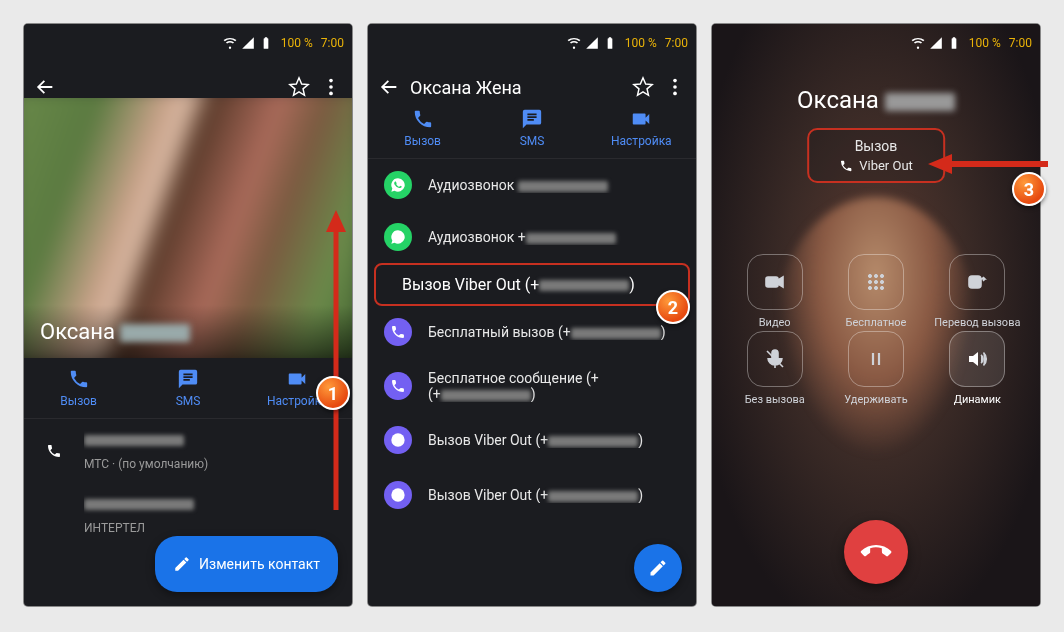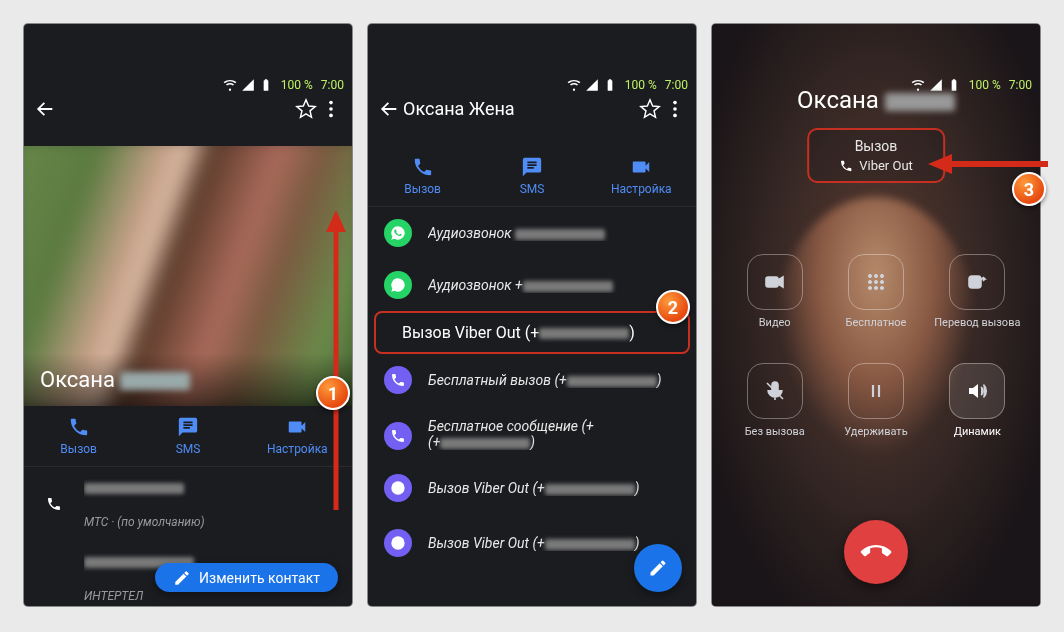--- a/index.html
+++ b/index.html
@@ -24,37 +24,36 @@
   .phone1 { left: 24px; top: 24px; }
   .phone2 { left: 368px; top: 24px; }
   .phone3 { left: 712px; top: 24px; }
 
   
   .statusbar {
     height: 26px;
     background: #1b1c20;
     display: flex;
     justify-content: flex-end;
-    align-items: center;
+    align-items: flex-end;
     gap: 4px;
     padding: 0 8px;
     font-size: 12px;
-    color: #bef264;
-    margin-top: 48px;
+    color: #eab308;
   }
   .statusbar svg { width: 14px; height: 14px; fill: #fff; }
   .statusbar .label { margin-left: 4px; }
 
   
   .toolbar {
     height: 48px;
     display: flex;
-    align-items: flex-start;
+    align-items: flex-end;
     padding: 0 10px;
-    gap: 3px;
+    gap: 10px;
   }
   .toolbar .title { flex: 1; font-size: 18px; font-weight: 400; }
   .toolbar svg { width: 22px; height: 22px; fill: #fff; }
 
   
   .contact-photo {
     height: 260px;
     position: relative;
     background:
       linear-gradient(110deg,#6a8a4a 0%,#5a7a40 20%,#c9a28a 35%,#d9b9a3 40%,#5a3a2a 45%,#aa6a5a 60%,#7a5a40 70%,#6a8a4a 85%,#3a5a2a 100%);
@@ -85,44 +84,43 @@
   .action-tab svg { width:22px; height:22px; fill:#4f8cf5; display:block; margin:0 auto 4px; }
 
   
   .row {
     display:flex;
     align-items:center;
     padding: 12px 16px;
     gap: 16px;
     font-size: 14px;
     min-height: 50px;
-    font-style: italic;
   }
   .row .ico { width:28px; height:28px; border-radius:50%; display:flex; align-items:center; justify-content:center; flex-shrink:0;}
   .row .ico svg { width:16px; height:16px; fill:#fff; }
   .ico-wa { background:#25d366; }
   .ico-vb { background:#7360f2; }
   .ico-plain { background:transparent; }
   .ico-plain svg { fill:#aaa; width:22px; height:22px; }
   .row .txt { flex:1; color:#e8e8e8; white-space:nowrap; overflow:hidden; }
-  .row .sub { color:#9a9a9a; font-size:12px; margin-top:20px; }
+  .row .sub { color:#9a9a9a; font-size:12px; margin-top:10px; }
   .num-blur { display:inline-block; width:90px; height:11px; background:#7a7a7a; filter:blur(2px); vertical-align:middle; border-radius:2px;}
 
   .highlight-box {
     border:2px solid #c73020;
     border-radius:8px;
     margin: 0 6px;
     padding: 10px 10px;
   }
 
   
   .fab-edit {
     position:absolute;
     right:14px; bottom:14px;
-    height:29px;
+    height:56px;
     background:#1a73e8;
     border-radius:22px;
     display:flex; align-items:center;
     padding: 0 18px;
     gap:8px;
     font-size:14px;
     box-shadow:0 3px 8px rgba(0,0,0,.4);
   }
   .fab-edit svg { width:18px; height:18px; fill:#fff; }
   .fab-round {
@@ -157,21 +155,21 @@
     text-align:center;
     background:rgba(20,20,22,.25);
   }
   .call-status-box .s1 { font-size:14px; color:#e8e8e8; }
   .call-status-box .s2 { font-size:13px; color:#e8e8e8; margin-top:4px; display:flex; align-items:center; justify-content:center; gap:6px;}
   .call-status-box .s2 svg { width:14px; height:14px; fill:#fff; }
 
   .call-grid {
     position:absolute; left:0; right:0; top:230px;
     display:grid; grid-template-columns:repeat(3,1fr);
-    row-gap:34px;
+    row-gap:2px;
     padding: 0 12px;
   }
   .call-btn {
     display:flex; flex-direction:column; align-items:center; gap:6px;
     color:#cfd2d8; font-size:11px;
   }
   .call-btn .circle {
     width:56px; height:56px; border-radius:16px;
     border:1.5px solid rgba(255,255,255,.35);
     display:flex; align-items:center; justify-content:center;
@@ -373,21 +371,21 @@
   </div>
 
   <div class="row">
     <div class="ico ico-vb">
         <svg viewBox="0 0 24 24">
           <path d="M6.6 10.8a15 15 0 006.6 6.6l2.2-2.2 1-.25 3.5.56 1 1V20l-1 1A17 17 0 013 4l1-1h3.5l1 1 .56 3.5-.25 1z"></path>
         </svg>
       </div>
     <div class="txt"><span>Бесплатный вызов (+</span><span class="num-blur"></span>)</div>
   </div>
-  <div class="row" style="align-items:flex-end">
+  <div class="row" style="align-items:center">
     <div class="ico ico-vb">
         <svg viewBox="0 0 24 24">
           <path d="M6.6 10.8a15 15 0 006.6 6.6l2.2-2.2 1-.25 3.5.56 1 1V20l-1 1A17 17 0 013 4l1-1h3.5l1 1 .56 3.5-.25 1z"></path>
         </svg>
       </div>
     <div class="txt"><span>Бесплатное сообщение (+</span><br>(+<span class="num-blur"></span>)</div>
   </div>
   <div class="row">
     <div class="ico ico-vb">
         <svg viewBox="0 0 24 24">

